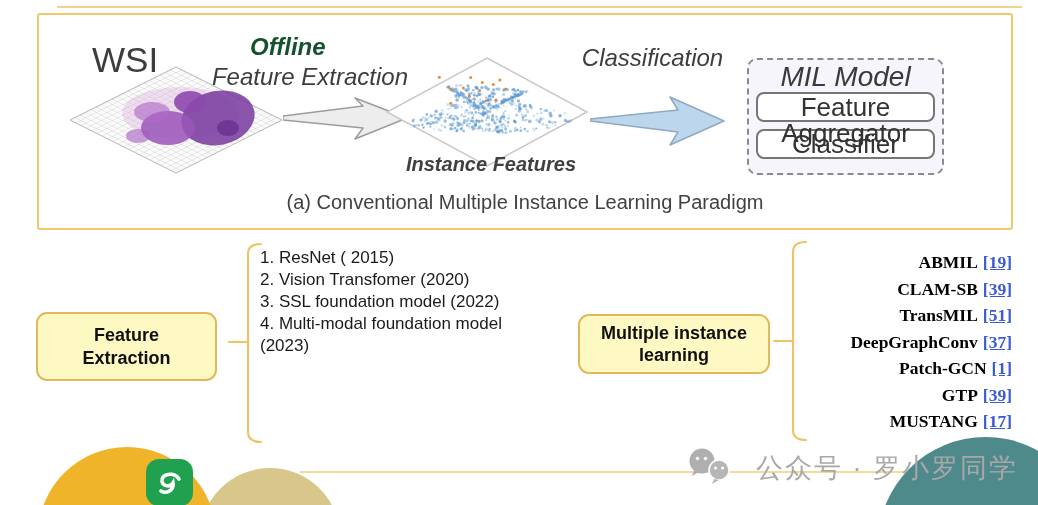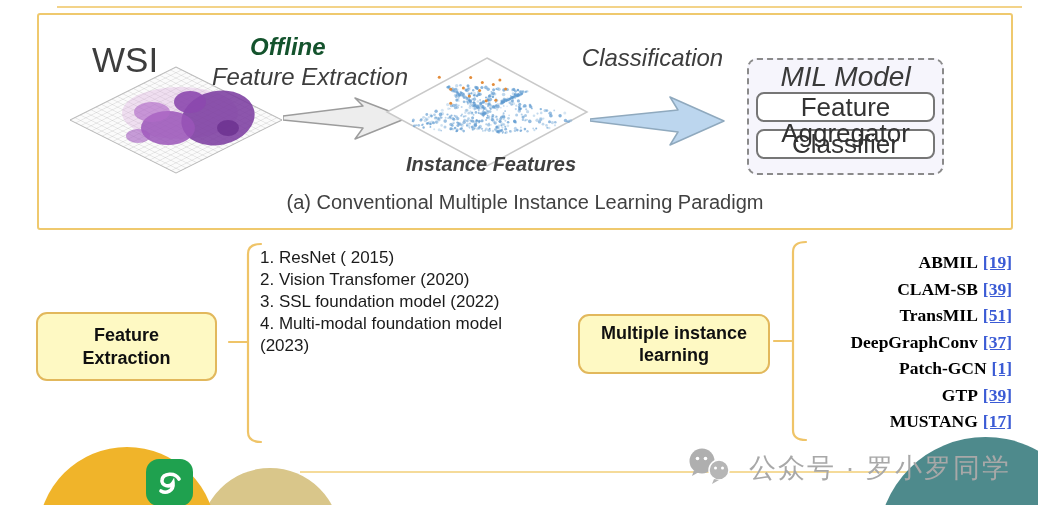--- a/index.html
+++ b/index.html
@@ -68,21 +68,21 @@
   .line-bottom { position:absolute; left:300px; top:471px; width:738px; height:0;
     border-top:2px solid #F5DB9A; }
   .circle { position:absolute; border-radius:50%; }
   .tan-circle  { left:200px; top:468px; width:140px; height:140px; background:#D9C68A; }
   .gold-circle { left:38px;  top:447px; width:178px; height:178px; background:#F0B42A; }
   .teal-circle { left:878px; top:437px; width:215px; height:215px; background:#4E8A8C; }
   .badge { position:absolute; left:146px; top:459px; width:47px; height:47px;
     background:#1FA14F; border-radius:13px; display:flex; align-items:center; justify-content:center; }
 
   .watermark { position:absolute; left:688px; top:448px; display:flex; align-items:center;
-    gap:13px; color:#A8A8A8; font-size:27px; letter-spacing:2px; }
+    gap:20px; color:#A8A8A8; font-size:27px; letter-spacing:2px; }
 </style>
 </head>
 <body>
 
 <div id="stage">
 
   <div class="outer-line"></div>
   <div class="top-frame"></div>
 
   <div class="wsi-label">WSI</div>

